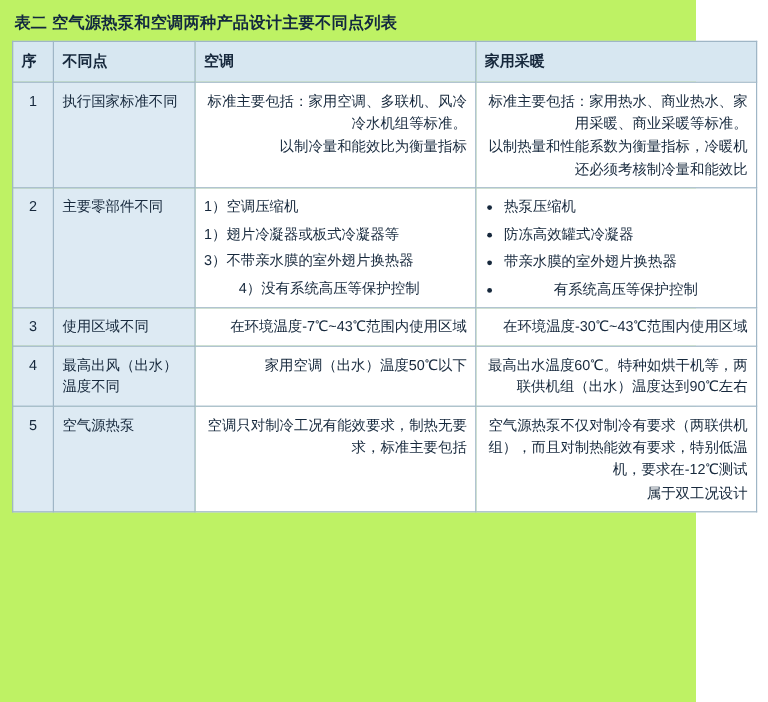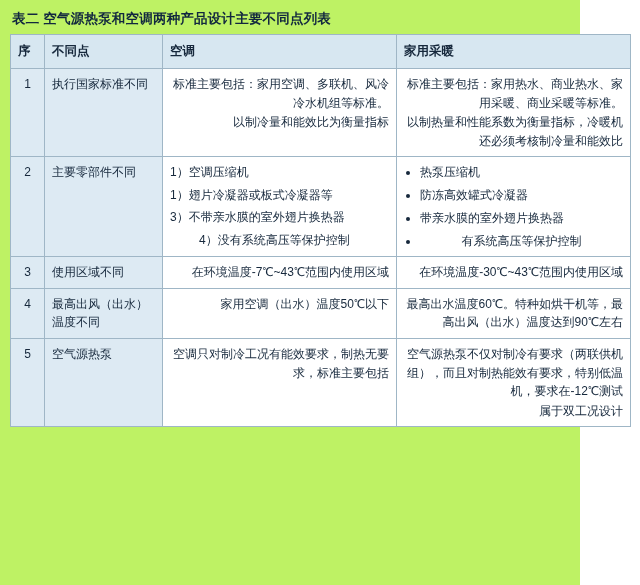--- a/index.html
+++ b/index.html
@@ -170,21 +170,21 @@
         </td>
       </tr>
 
       <tr class="plain">
         <td class="seq">4</td>
         <td class="diff">最高出风（出水）温度不同</td>
         <td class="body">
           <p class="cell-p">家用空调（出水）温度50℃以下</p>
         </td>
         <td class="body">
-          <p class="cell-p">最高出水温度60℃。特种如烘干机等，最高出风（出水）温度达到90℃左右</p>
+          <p class="cell-p">最高出水温度60℃。特种如烘干机等，两联供机组（出水）温度达到90℃左右</p>
         </td>
       </tr>
 
       <tr class="tint">
         <td class="seq">5</td>
         <td class="diff">空气源热泵</td>
         <td class="body">
           <p class="cell-p">空调只对制冷工况有能效要求，制热无要求，标准主要包括</p>
         </td>
         <td class="body">

